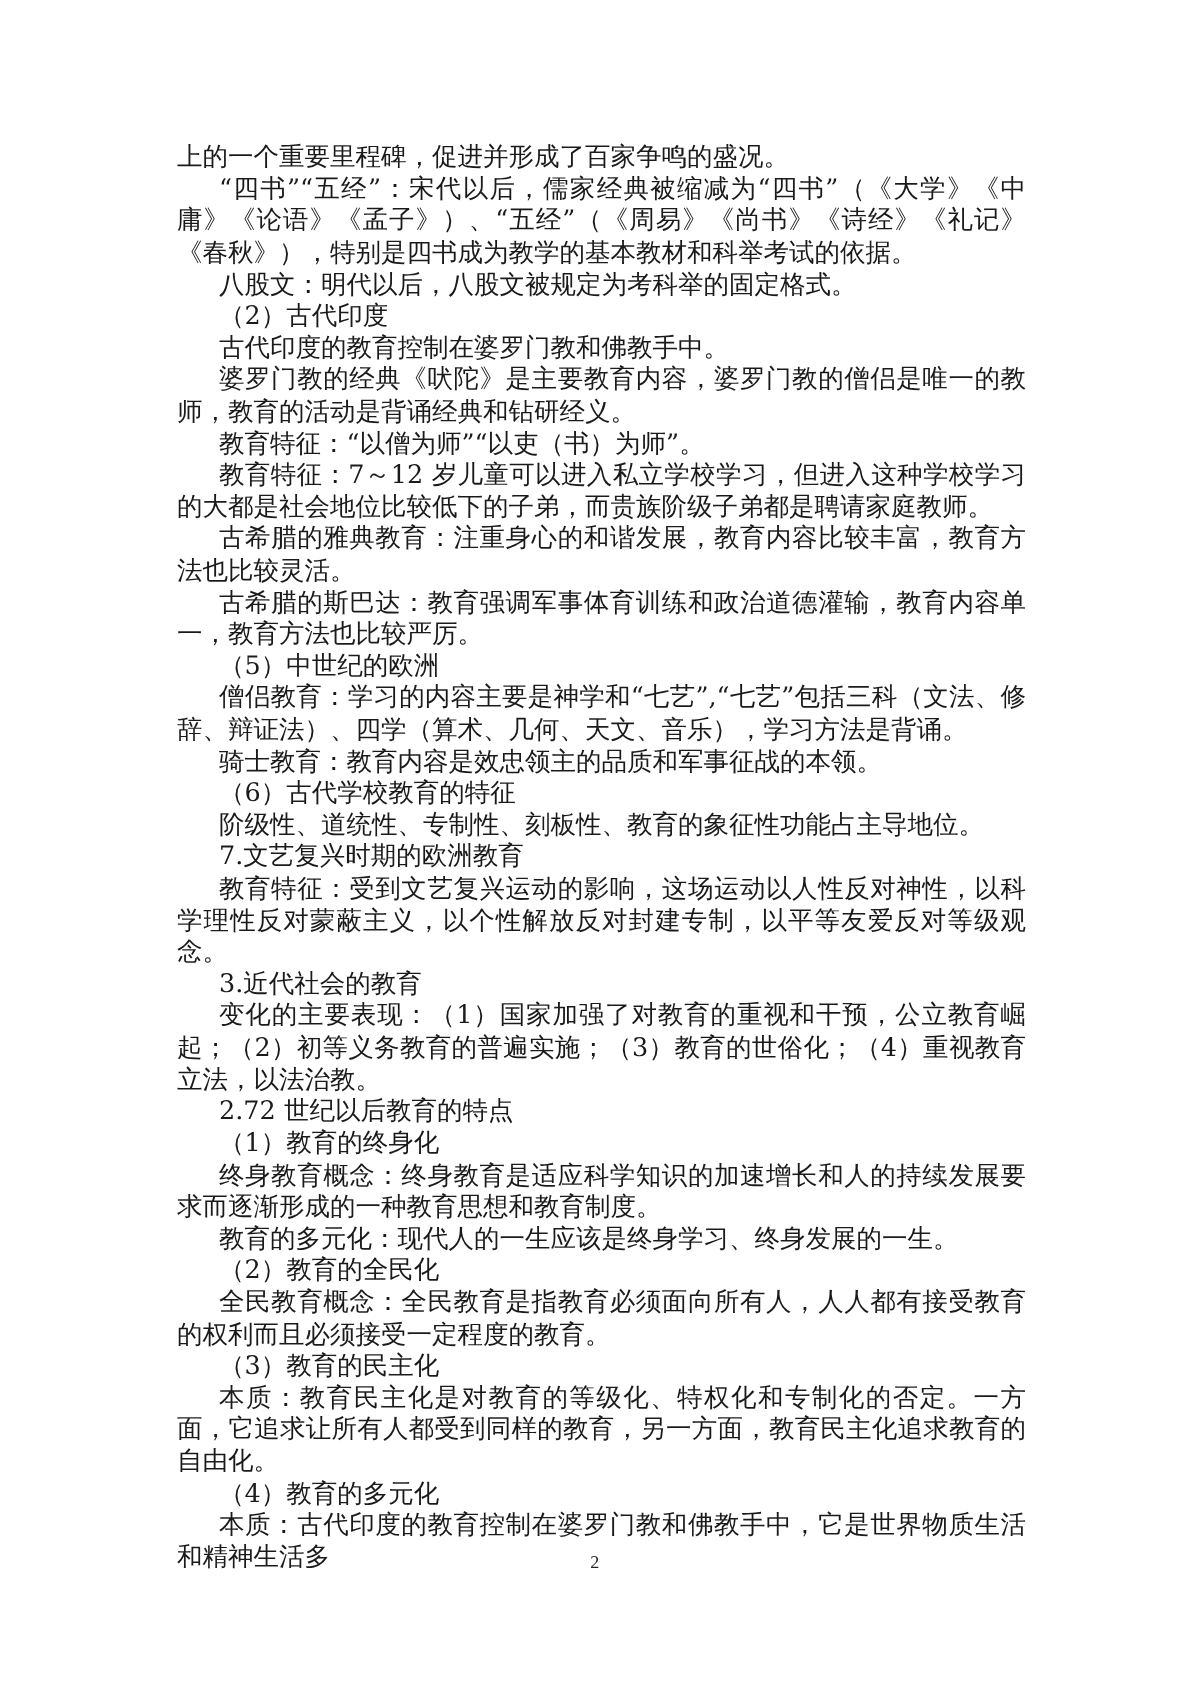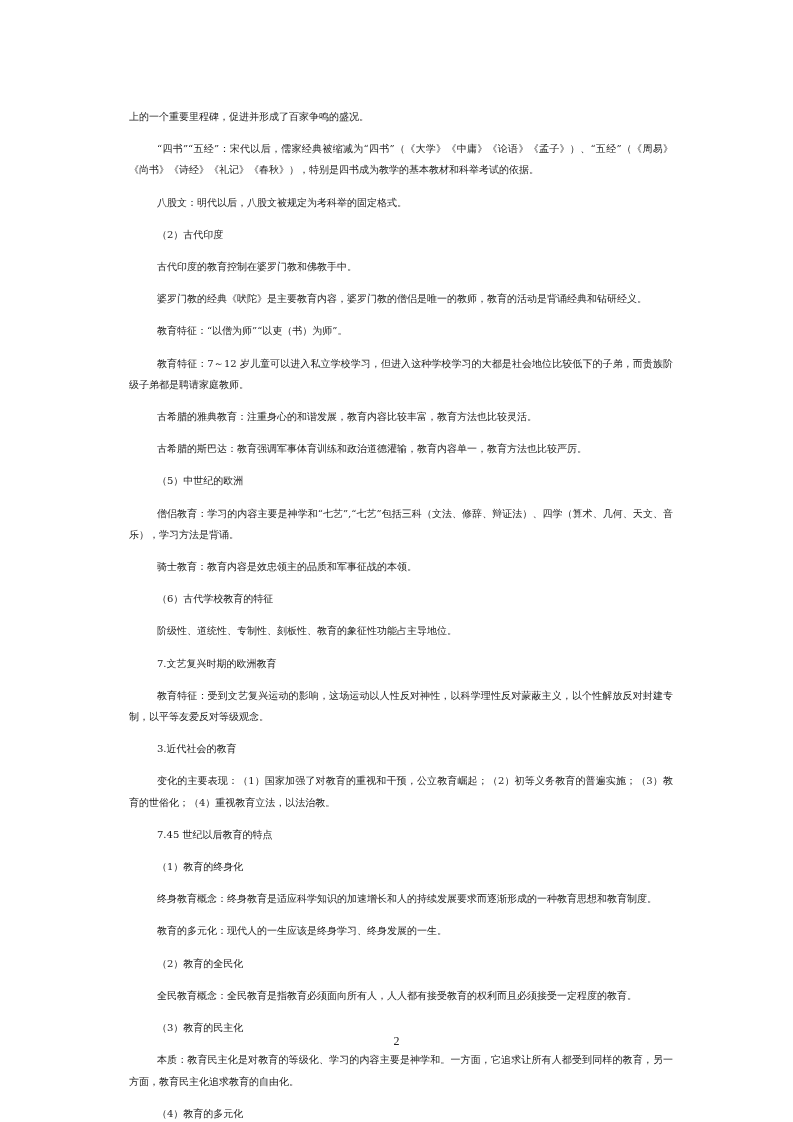--- a/index.html
+++ b/index.html
@@ -1,19 +1,19 @@
 <!DOCTYPE html>
 <html><head>
 <meta charset="utf-8">
 <style>
   html, body { margin: 0; padding: 0; background: #ffffff; }
   body { width: 793px; height: 1122px; position: relative; overflow: hidden;
          font-family: "DejaVu Serif", "Liberation Serif", serif; color: #1a1a1a; }
   .page { position: absolute; left: 118px; top: 95px; width: 566px; }
-  .p { font-size: 10px; line-height: 21.2px; margin: 11px; text-align: justify; text-justify: inter-character; word-break: break-all; }
+  .p { font-size: 17px; line-height: 21.2px; margin: 0; text-align: justify; text-justify: inter-character; word-break: break-all; }
   .p.indent { text-indent: 28px; }
   .p.sub { text-indent: 28px; }
   .pagenum { position: absolute; left: 0; width: 793px; top: 1034px; text-align: center;
              font-size: 12px; font-family: "Liberation Serif", serif; color: #222; }
 </style>
 </head>
 <body>
 
 <div class="page">
   <p class="p">上的一个重要里程碑，促进并形成了百家争鸣的盛况。</p>
@@ -28,25 +28,25 @@
   <p class="p indent">古希腊的斯巴达：教育强调军事体育训练和政治道德灌输，教育内容单一，教育方法也比较严厉。</p>
   <p class="p sub">（5）中世纪的欧洲</p>
   <p class="p indent">僧侣教育：学习的内容主要是神学和“七艺”,“七艺”包括三科（文法、修辞、辩证法）、四学（算术、几何、天文、音乐），学习方法是背诵。</p>
   <p class="p indent">骑士教育：教育内容是效忠领主的品质和军事征战的本领。</p>
   <p class="p sub">（6）古代学校教育的特征</p>
   <p class="p indent">阶级性、道统性、专制性、刻板性、教育的象征性功能占主导地位。</p>
   <p class="p indent">7.文艺复兴时期的欧洲教育</p>
   <p class="p indent">教育特征：受到文艺复兴运动的影响，这场运动以人性反对神性，以科学理性反对蒙蔽主义，以个性解放反对封建专制，以平等友爱反对等级观念。</p>
   <p class="p indent">3.近代社会的教育</p>
   <p class="p indent">变化的主要表现：（1）国家加强了对教育的重视和干预，公立教育崛起；（2）初等义务教育的普遍实施；（3）教育的世俗化；（4）重视教育立法，以法治教。</p>
-  <p class="p indent">7.45 世纪以后教育的特点</p>
+  <p class="p indent">2.72 世纪以后教育的特点</p>
   <p class="p sub">（1）教育的终身化</p>
   <p class="p indent">终身教育概念：终身教育是适应科学知识的加速增长和人的持续发展要求而逐渐形成的一种教育思想和教育制度。</p>
   <p class="p indent">教育的多元化：现代人的一生应该是终身学习、终身发展的一生。</p>
   <p class="p sub">（2）教育的全民化</p>
   <p class="p indent">全民教育概念：全民教育是指教育必须面向所有人，人人都有接受教育的权利而且必须接受一定程度的教育。</p>
   <p class="p sub">（3）教育的民主化</p>
-  <p class="p indent">本质：教育民主化是对教育的等级化、学习的内容主要是神学和。一方面，它追求让所有人都受到同样的教育，另一方面，教育民主化追求教育的自由化。</p>
+  <p class="p indent">本质：教育民主化是对教育的等级化、特权化和专制化的否定。一方面，它追求让所有人都受到同样的教育，另一方面，教育民主化追求教育的自由化。</p>
   <p class="p sub">（4）教育的多元化</p>
   <p class="p indent">本质：古代印度的教育控制在婆罗门教和佛教手中，它是世界物质生活和精神生活多</p>
 </div>
 
 <div class="pagenum">2</div>
 
 </body></html>

